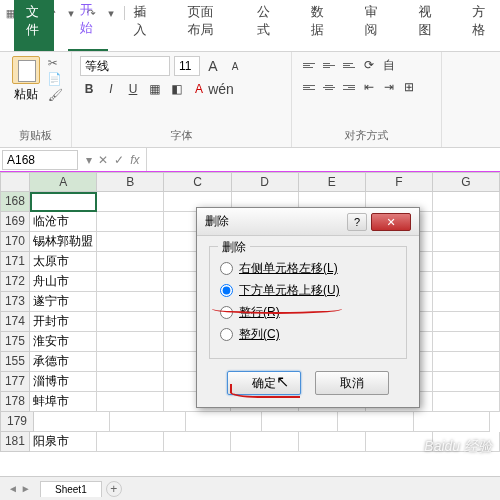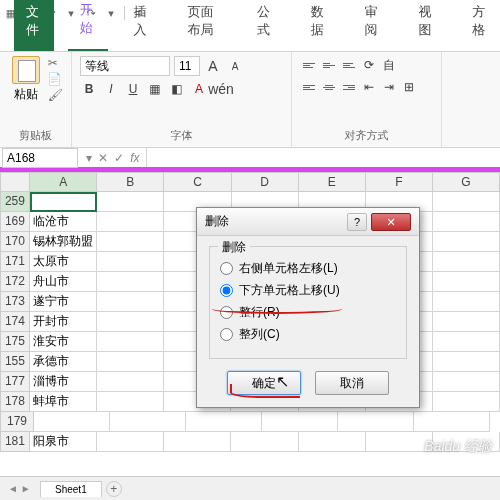--- a/index.html
+++ b/index.html
@@ -24,21 +24,21 @@
 .small-icons { display: flex; flex-direction: column; gap: 2px; font-size: 12px; color: #666; }
 .font-row { display: flex; gap: 4px; align-items: center; margin-bottom: 4px; }
 .font-sel { border: 1px solid #ccc; font-size: 12px; padding: 1px 4px; background: #fff; height: 20px; }
 .font-sel.name { width: 90px; }
 .font-sel.size { width: 26px; }
 .fbtn { width: 18px; height: 18px; font-size: 12px; color: #444; display: inline-flex; align-items: center; justify-content: center; cursor: pointer; }
 .align-row { display: flex; gap: 2px; margin-bottom: 4px; }
 .abtn { width: 18px; height: 18px; display: flex; flex-direction: column; justify-content: center; gap: 1px; padding: 3px; cursor: pointer; }
 .abtn span { height: 1px; background: #666; }
 
-.namebox-row { height: 24px; border-bottom: 5px solid #d946ef; display: flex; align-items: center; }
+.namebox-row { height: 24px; border-bottom: 1px solid #d946ef; display: flex; align-items: center; }
 .namebox { width: 76px; border: 1px solid #ccc; margin: 2px; font-size: 12px; padding: 2px 4px; }
 .nb-btns { display: flex; gap: 6px; padding: 0 6px; }
 .nb-btn { font-size: 12px; color: #888; cursor: pointer; }
 .formula-bar { flex: 1; border-left: 1px solid #d4d4d4; height: 100%; }
 
 .grid-area { position: relative; }
 .col-headers { display: flex; height: 20px; }
 .corner { width: 34px; border: 1px solid #ccc; background: #f0f0f0; }
 .col-h { width: 76px; border: 1px solid #ccc; border-left: none; background: #f0f0f0; font-size: 12px; text-align: center; line-height: 18px; color: #444; }
 .col-h.sel { background: #d4e6d4; }
@@ -54,21 +54,21 @@
 .sheet-add { width: 16px; height: 16px; border: 1px solid #ccc; border-radius: 50%; font-size: 12px; text-align: center; line-height: 14px; color: #666; }
 
 .dialog { position: absolute; left: 196px; top: 207px; width: 224px; background: #f0f0f0; border: 1px solid #888; box-shadow: 2px 2px 8px rgba(0,0,0,0.4); }
 .dlg-title { height: 28px; background: linear-gradient(#fdfdfd,#e4e4e4); border-bottom: 1px solid #ccc; display: flex; align-items: center; padding: 0 8px; font-size: 12px; }
 .dlg-title-txt { flex: 1; }
 .dlg-help { width: 20px; height: 18px; border: 1px solid #bbb; background: linear-gradient(#f8f8f8,#ddd); font-size: 11px; text-align: center; line-height: 16px; margin-right: 4px; border-radius: 2px; }
 .dlg-close { width: 40px; height: 18px; background: linear-gradient(#e07a7a,#c13030); border: 1px solid #8a2020; border-radius: 2px; color: #fff; font-size: 11px; text-align: center; line-height: 16px; }
 .dlg-body { padding: 10px 12px 12px; }
 .dlg-group { border: 1px solid #ccc; padding: 8px 10px 10px; position: relative; background: #f0f0f0; }
 .dlg-group-label { position: absolute; top: -8px; left: 8px; background: #f0f0f0; padding: 0 4px; font-size: 12px; }
-.dlg-opt { display: flex; align-items: center; gap: 6px; font-size: 12px; margin: 5px 0; }
+.dlg-opt { display: flex; align-items: center; gap: 6px; font-size: 12px; margin: 5px 0; text-decoration: underline; }
 .dlg-opt input { margin: 0; }
 .dlg-btns { display: flex; justify-content: center; gap: 14px; margin-top: 12px; }
 .dlg-btn { width: 74px; height: 24px; border: 1px solid #999; background: linear-gradient(#fdfdfd,#e0e0e0); font-size: 12px; border-radius: 2px; cursor: pointer; }
 .dlg-btn.primary { border: 1px solid #4a90d9; box-shadow: 0 0 2px #4a90d9; }
 
 .annot { position: absolute; pointer-events: none; }
 .annot.u1 { left: 212px; top: 304px; width: 130px; height: 10px; border-bottom: 2px solid #d01818; border-radius: 0 0 50% 50%; }
 .annot.u2 { left: 230px; top: 384px; width: 70px; height: 14px; border-bottom: 2px solid #d01818; border-left: 2px solid #d01818; border-radius: 0 0 0 40%; }
 .cursor { position: absolute; left: 276px; top: 372px; font-size: 16px; color: #000; pointer-events: none; }
 .watermark { position: absolute; right: 8px; bottom: 44px; font-size: 14px; color: rgba(255,255,255,0.85); text-shadow: 0 0 3px rgba(0,0,0,0.5); font-style: italic; }
@@ -197,21 +197,21 @@
     <div class="col-h sel">A</div>
     <div class="col-h">B</div>
     <div class="col-h">C</div>
     <div class="col-h">D</div>
     <div class="col-h">E</div>
     <div class="col-h">F</div>
     <div class="col-h">G</div>
   </div>
   <div id="rows">
       <div class="row">
-        <div class="row-h sel">259</div>
+        <div class="row-h sel">168</div>
         <div class="cell active"></div>
         <div class="cell"></div>
         <div class="cell"></div>
         <div class="cell"></div>
         <div class="cell"></div>
         <div class="cell"></div>
         <div class="cell"></div>
       </div>
       <div class="row">
         <div class="row-h">169</div>

